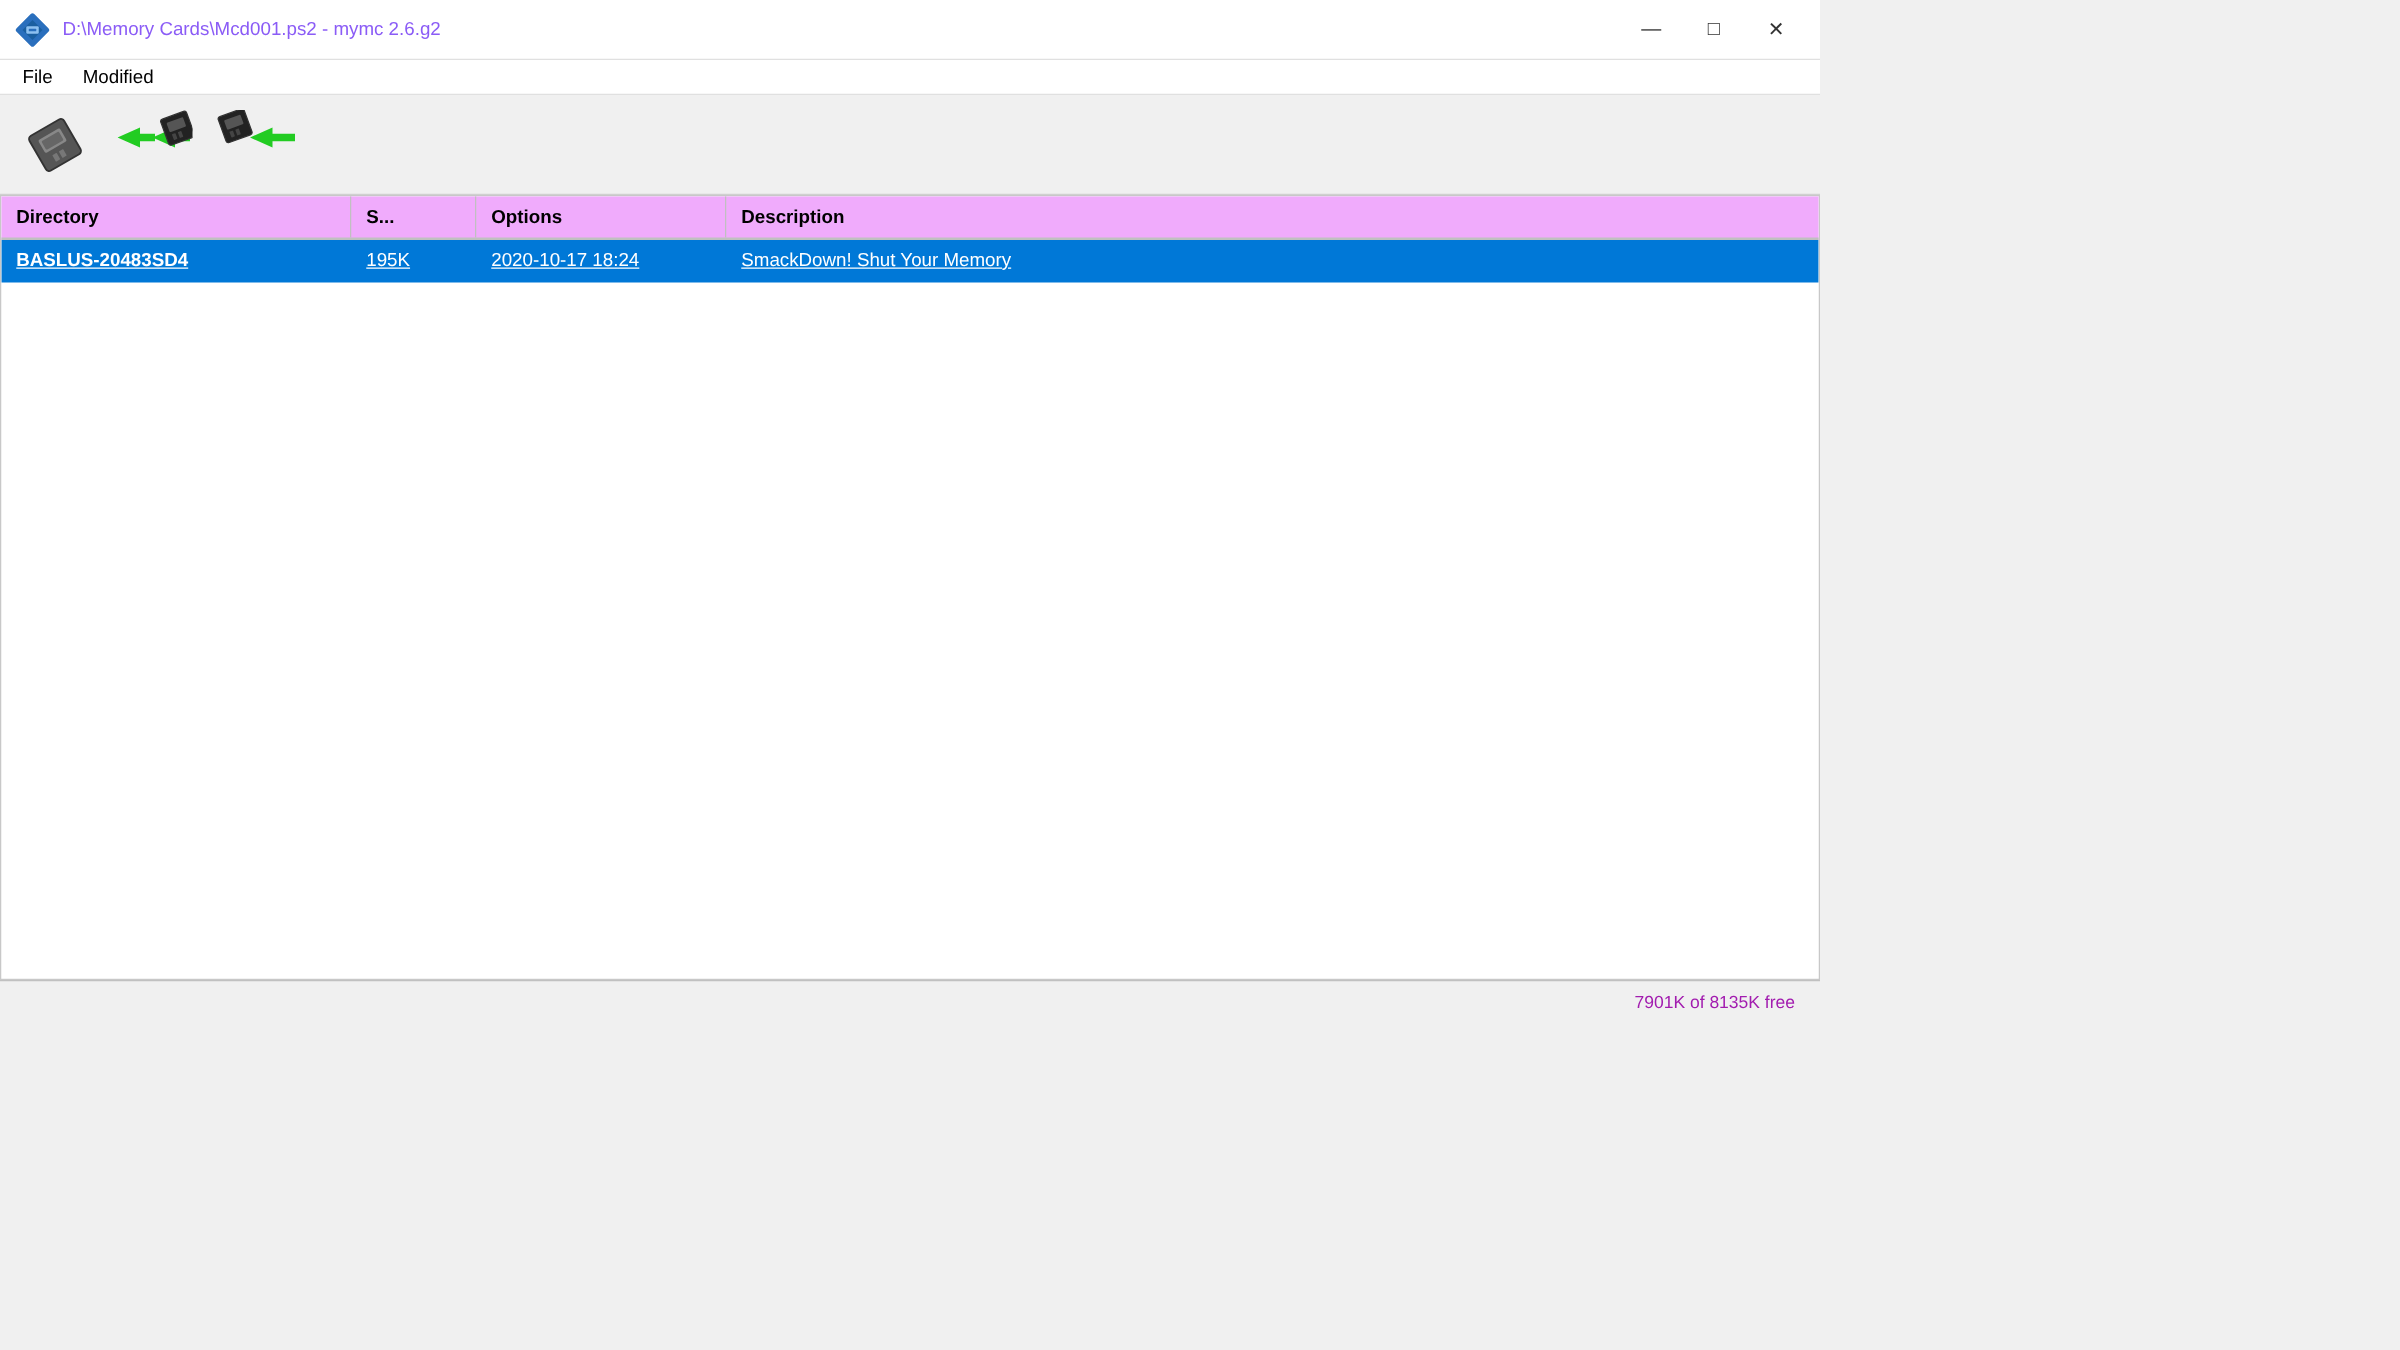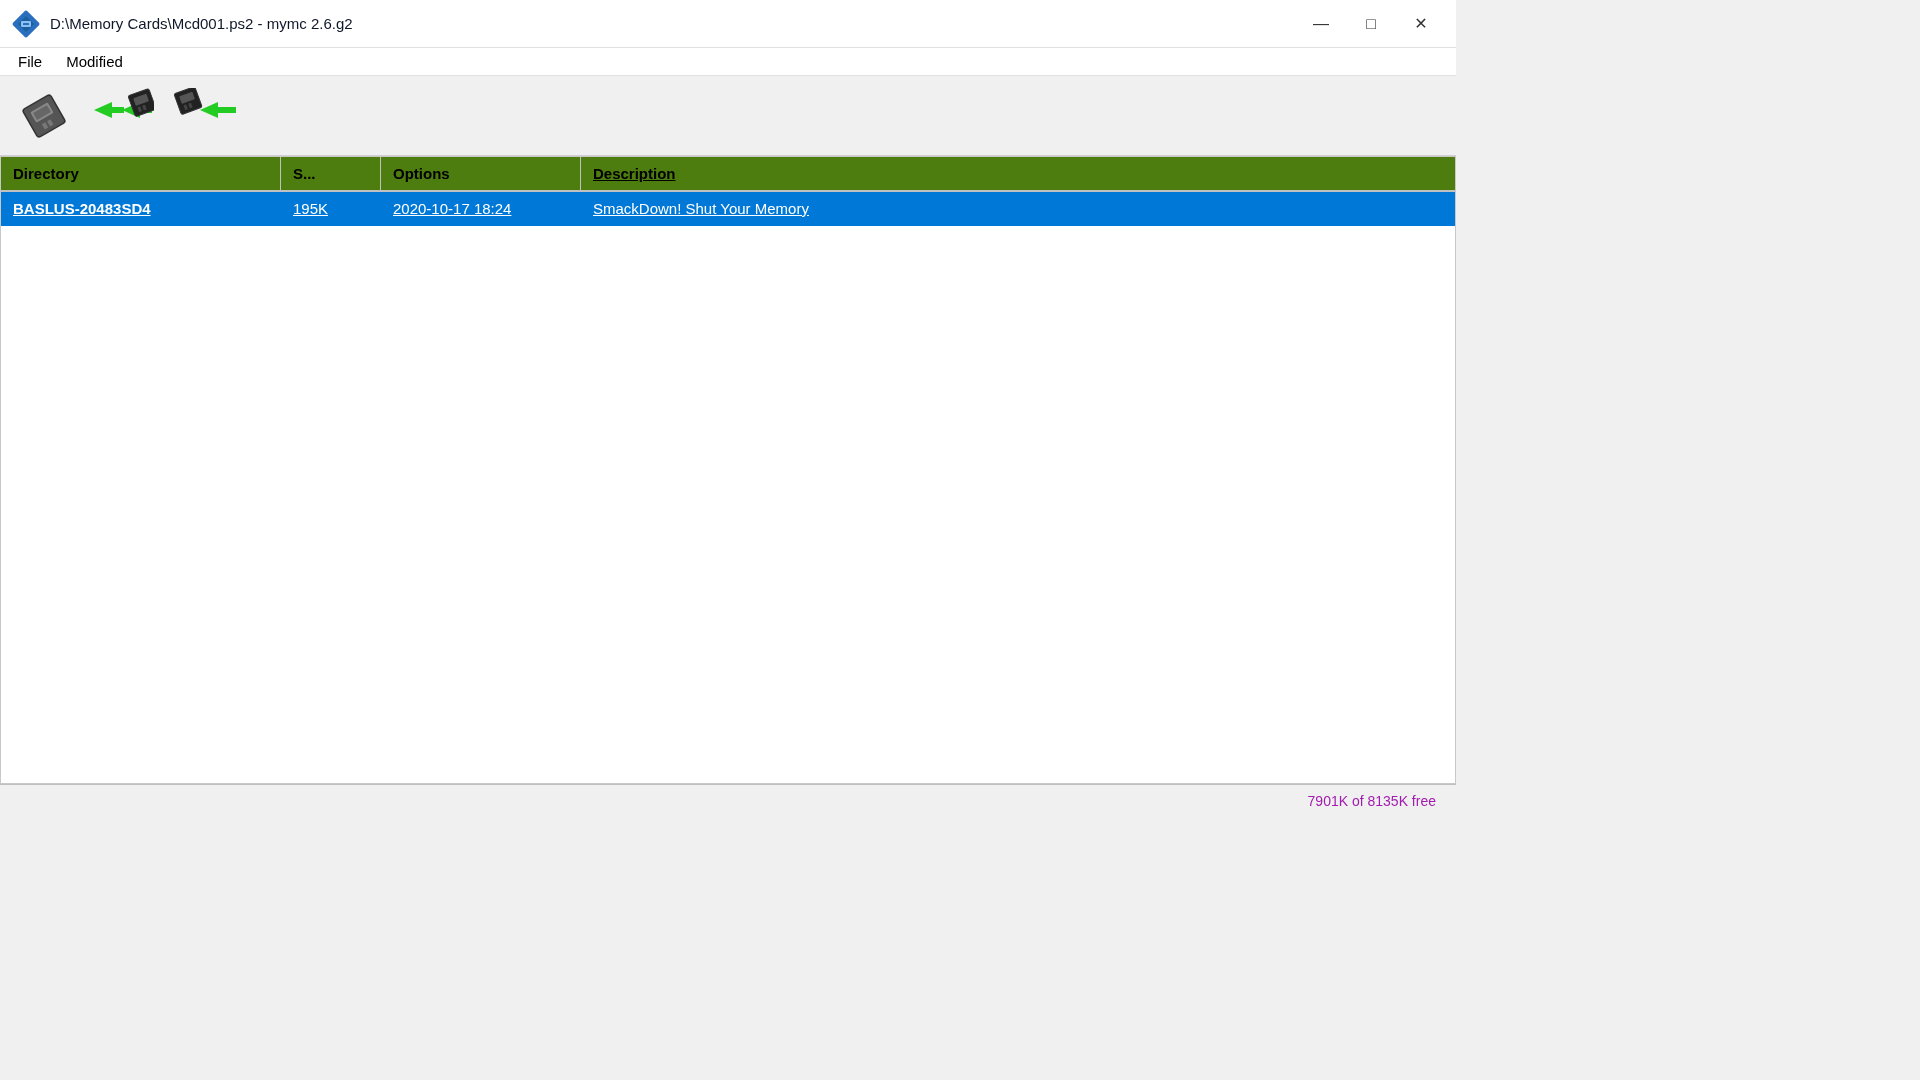--- a/index.html
+++ b/index.html
@@ -38,21 +38,21 @@
     }
 
     .app-icon {
       width: 28px;
       height: 28px;
       flex-shrink: 0;
     }
 
     .title-text {
       font-size: 15px;
-      color: #0f172a;
+      color: #8b5cf6;
       font-weight: normal;
     }
 
     .title-bar-buttons {
       display: flex;
       gap: 4px;
     }
 
     .title-btn {
       width: 46px;
@@ -118,39 +118,39 @@
       background: #ffffff;
       border: 1px solid #c8c8c8;
       margin: 0;
       overflow: hidden;
       display: flex;
       flex-direction: column;
     }
 
     .table-header {
       display: flex;
-      background: #4d7c0f;
+      background: #f0abfc;
       border-bottom: 2px solid #c0c0c0;
       flex-shrink: 0;
     }
 
     .col-header {
       padding: 8px 12px;
       font-weight: bold;
       font-size: 15px;
       color: #000;
       border-right: 1px solid #c0c0c0;
       cursor: pointer;
       user-select: none;
     }
 
     .col-dir { width: 280px; }
     .col-size { width: 100px; }
     .col-modified { width: 200px; }
-    .col-desc { flex: 1; border-right: none; text-decoration: underline; }
+    .col-desc { flex: 1; border-right: none; }
 
     .table-body {
       flex: 1;
       overflow-y: auto;
     }
 
     .table-row {
       display: flex;
       align-items: center;
       cursor: pointer;

